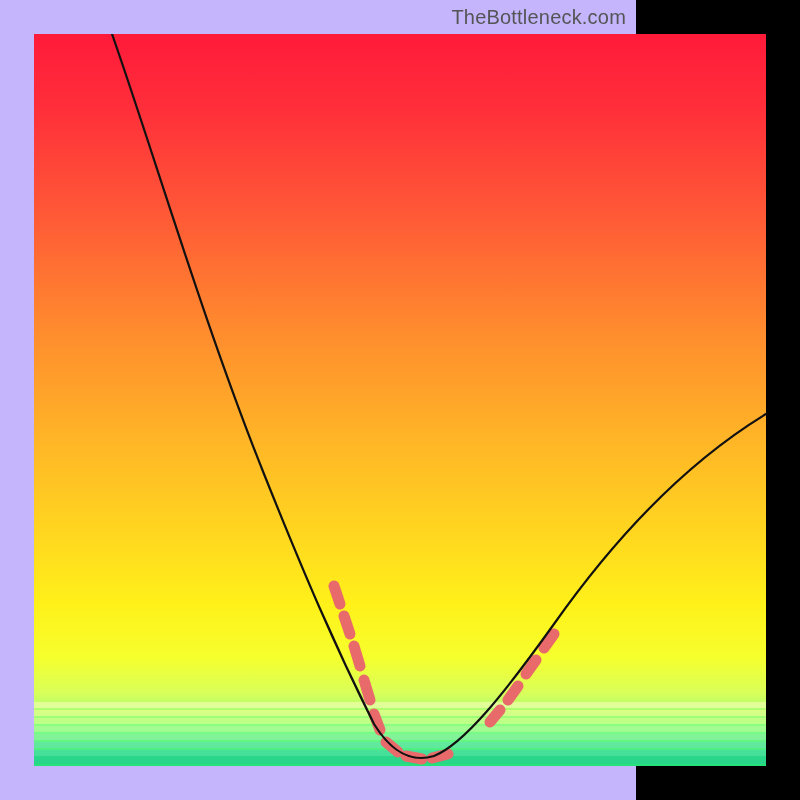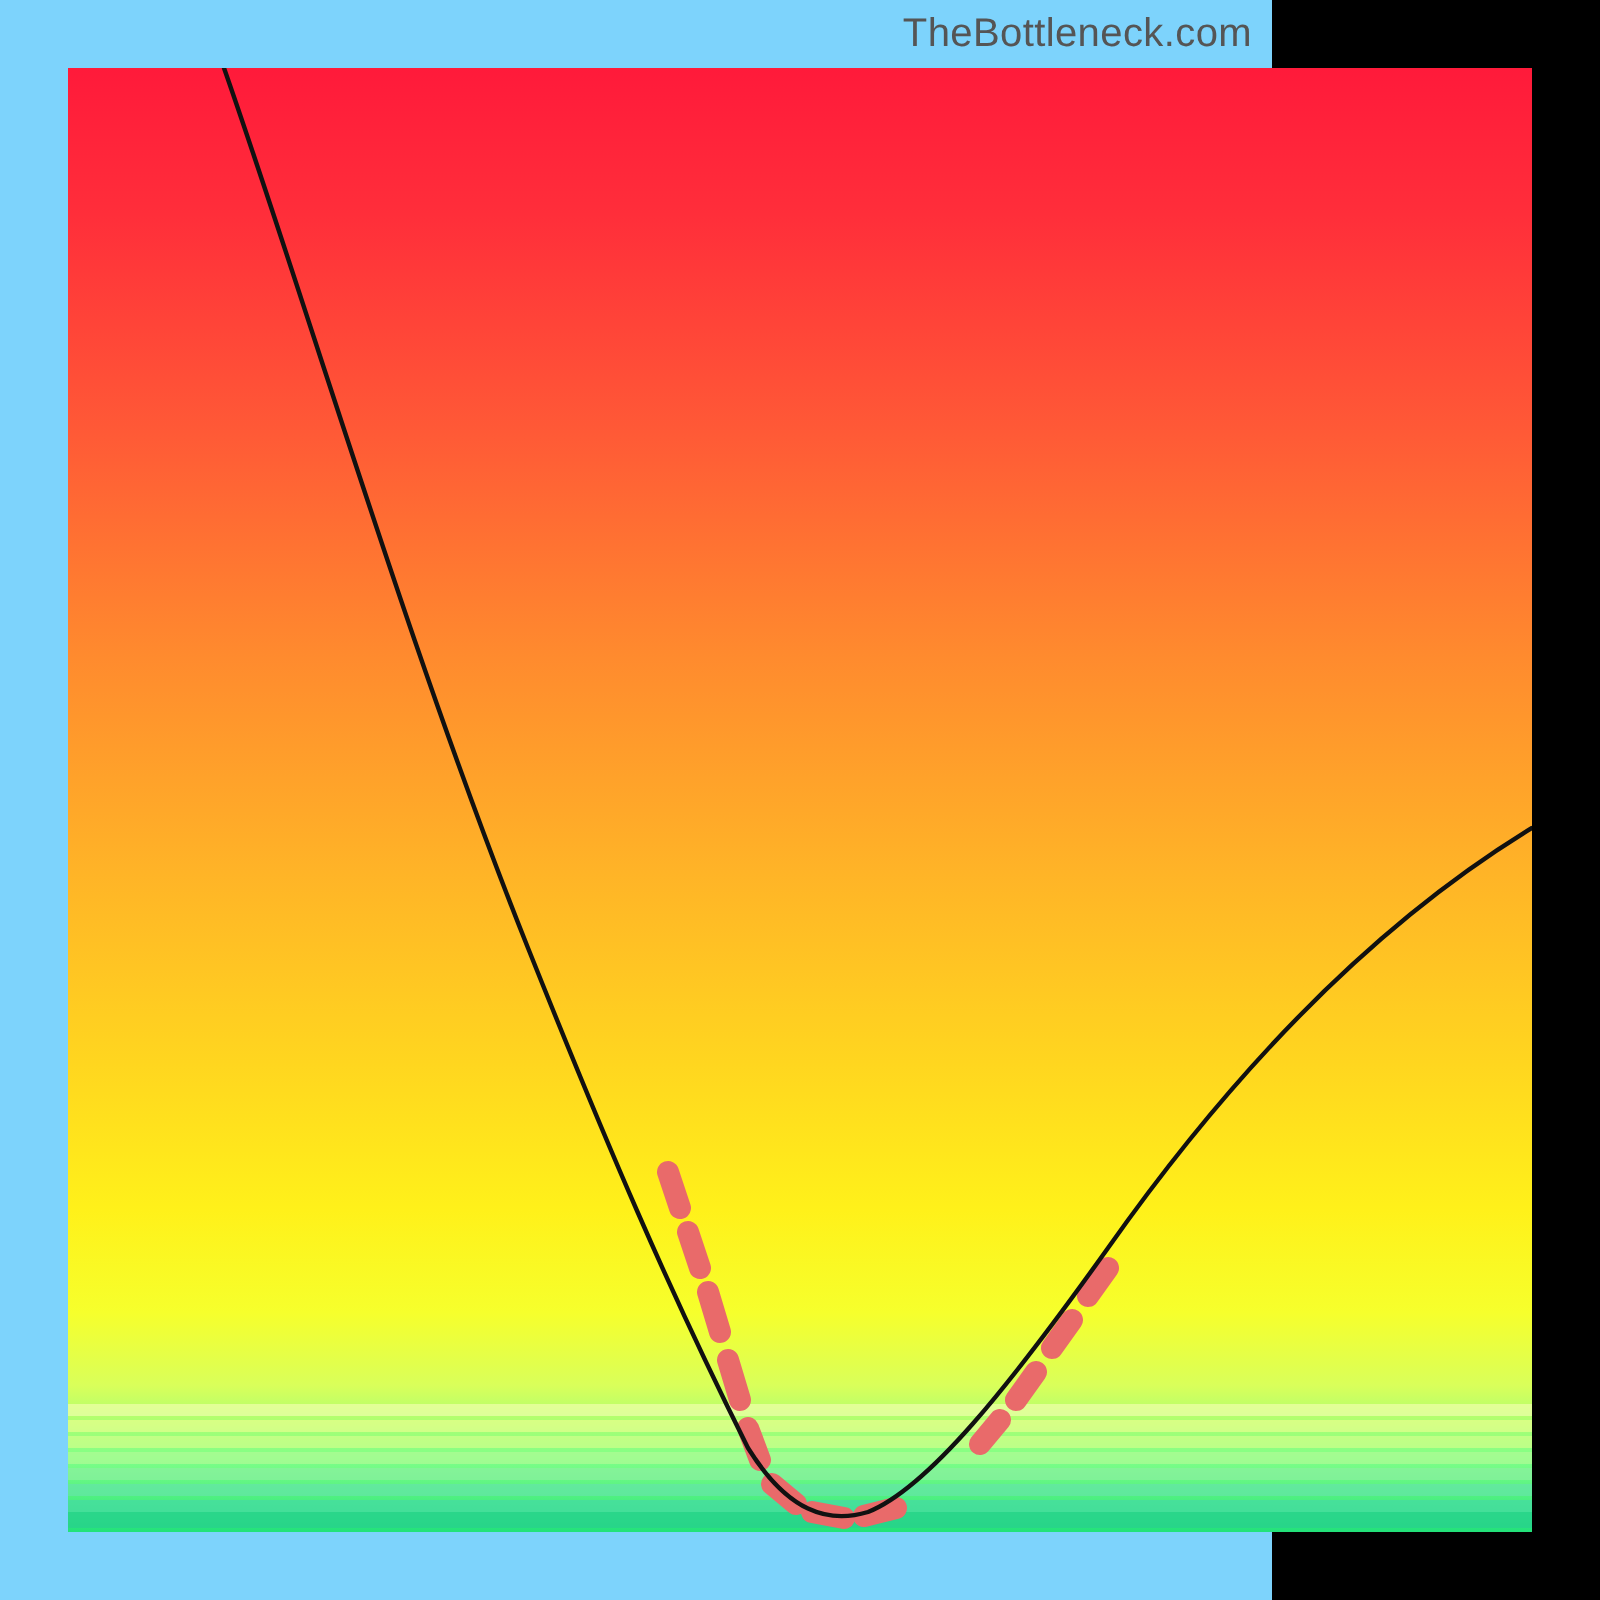--- a/index.html
+++ b/index.html
@@ -8,21 +8,21 @@
     width: 800px;
     height: 800px;
     overflow: hidden;
     background: #000;
     font-family: Arial, Helvetica, sans-serif;
   }
   .stage {
     position: relative;
     width: 636px;
     height: 800px;
-    background: #7dd3fc;
+    background: #c4b5fd;
   }
   .watermark {
     position: absolute;
     top: 6px;
     right: 10px;
     color: #555;
     font-size: 20px;
     font-weight: 500;
     letter-spacing: 0.2px;
     z-index: 5;

